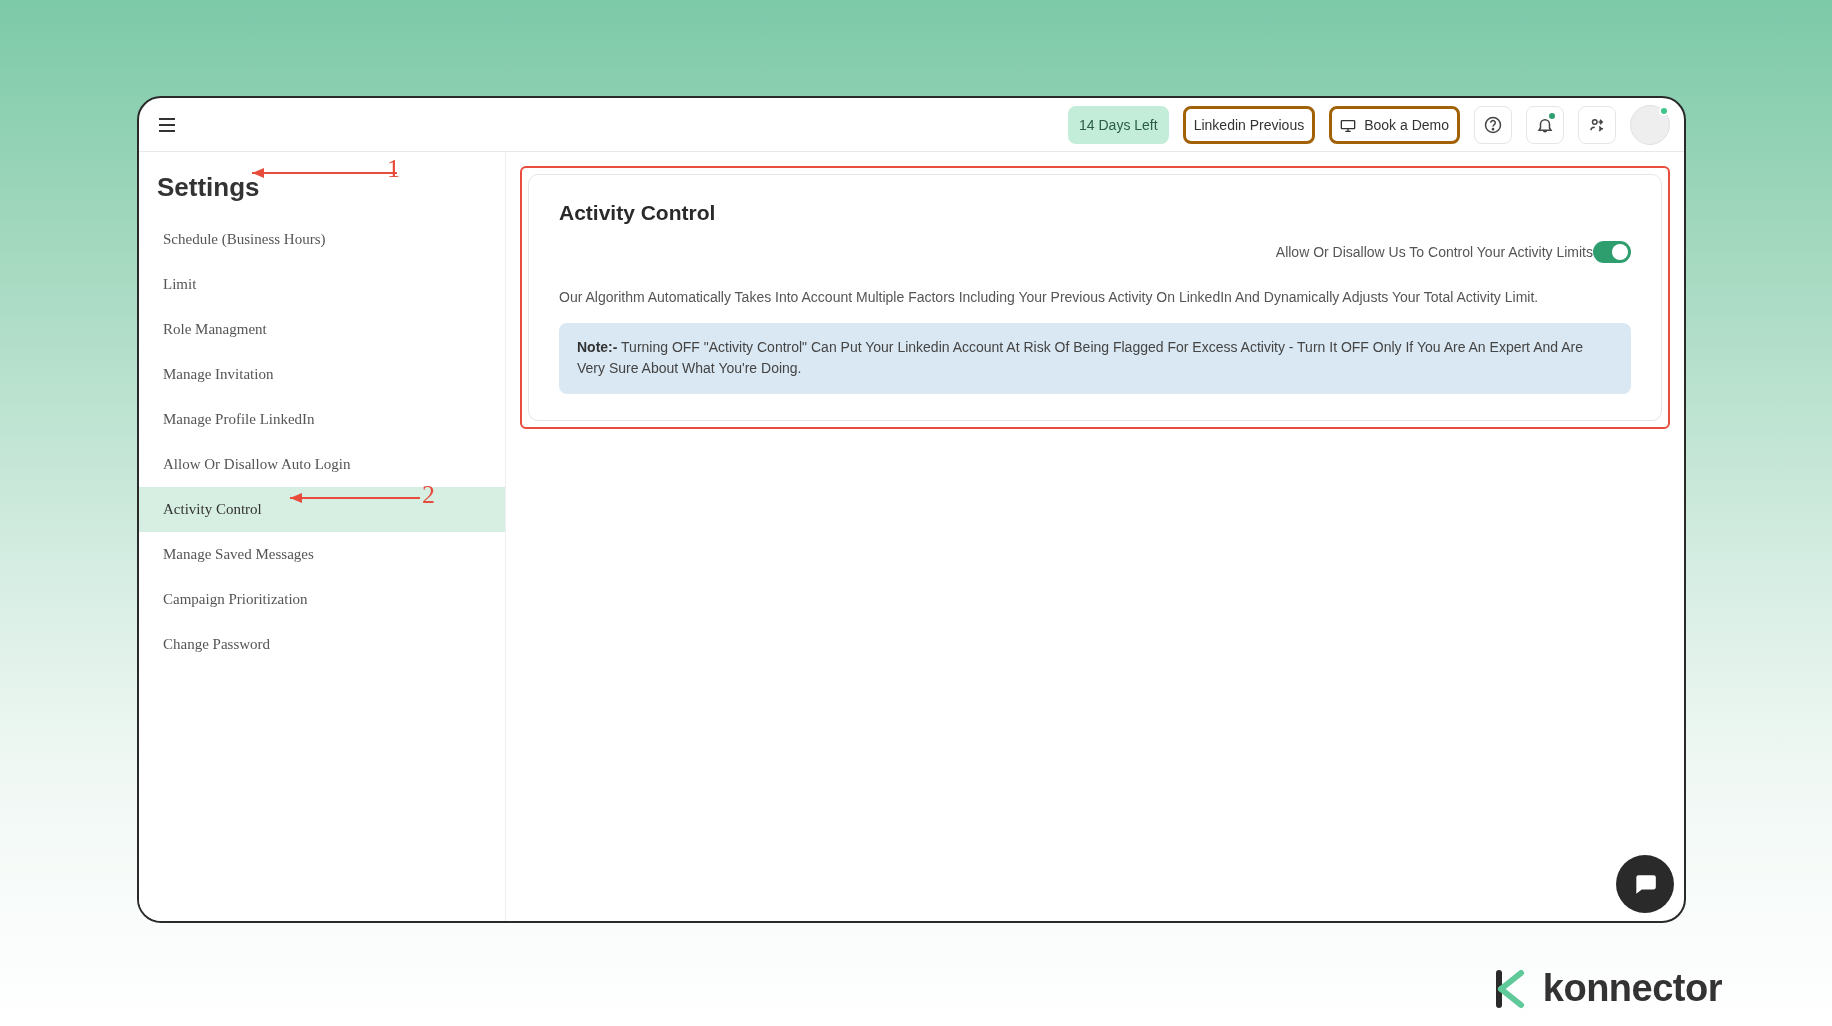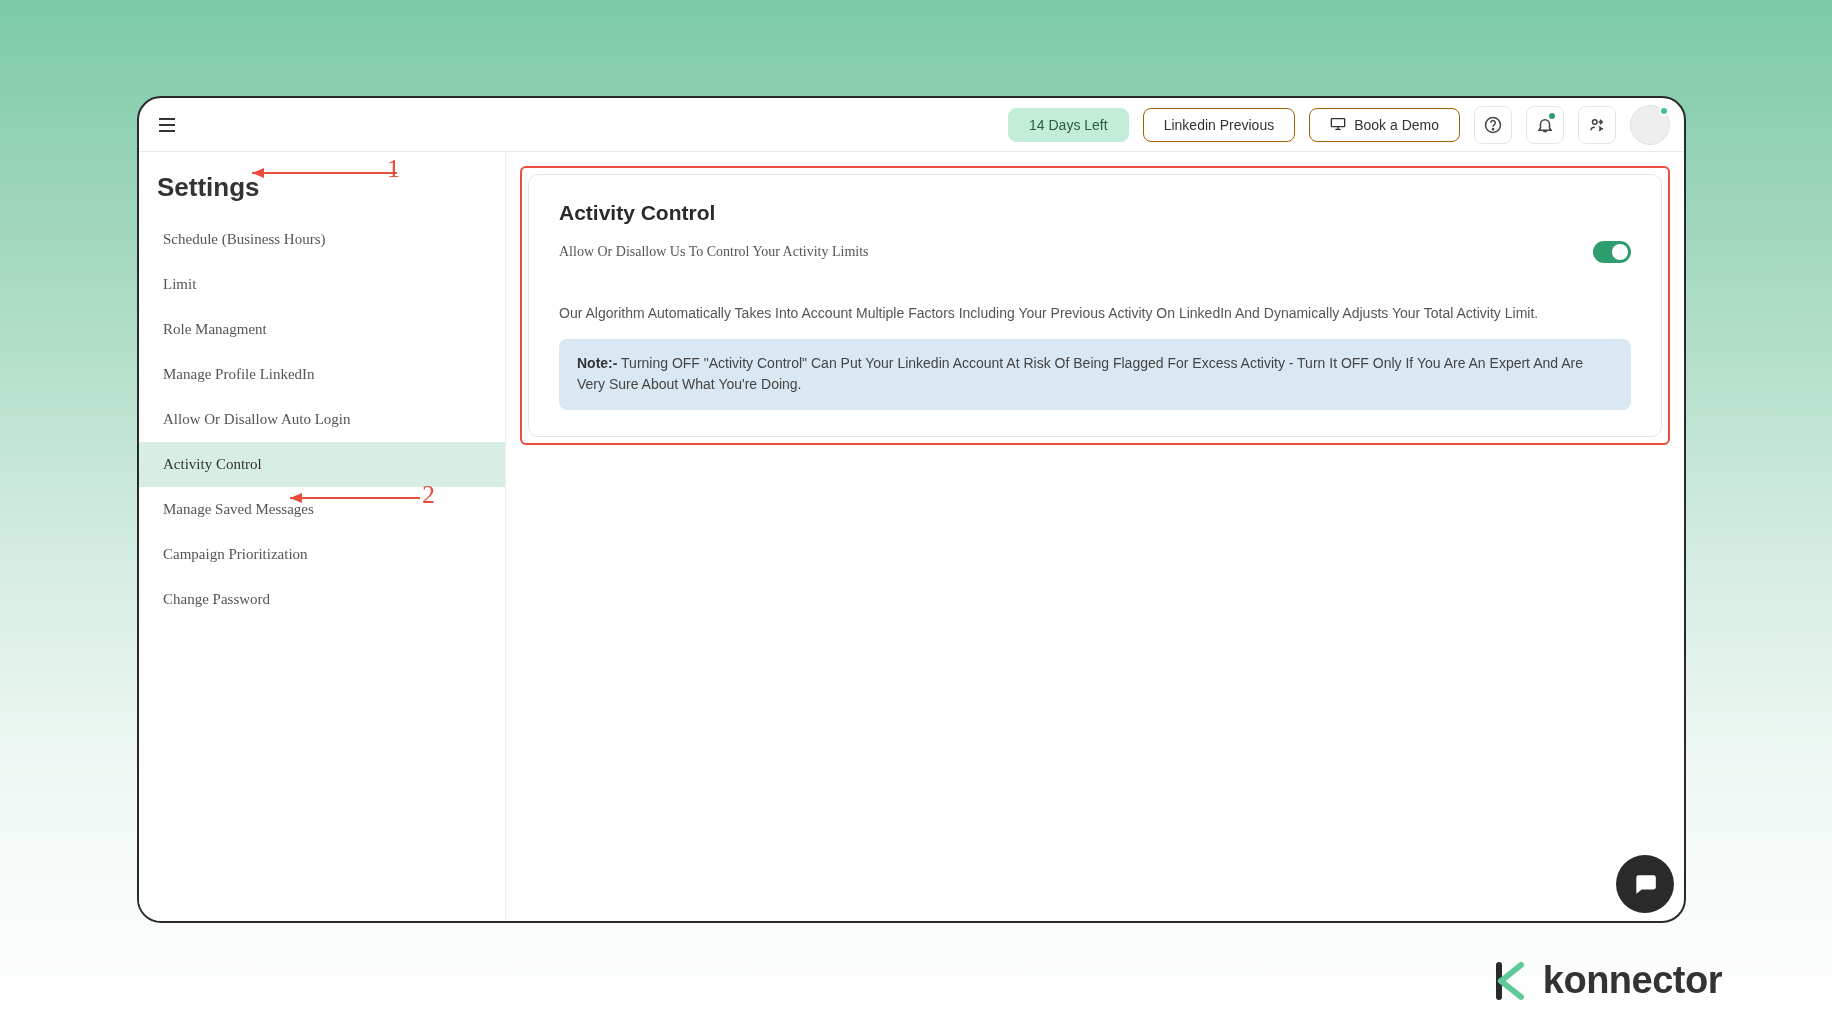--- a/index.html
+++ b/index.html
@@ -32,25 +32,25 @@
       border-bottom: 1px solid #e8e8e8;
     }
     .menu-btn {
       width: 28px; height: 28px;
       display: flex; align-items: center; justify-content: center;
       cursor: pointer;
       color: #333;
     }
     .topbar-spacer { flex: 1; }
     .pill {
-      display: inline-flex; align-items: flex-start; gap: 8px;
-      padding: 8px 20px;
+      display: inline-flex; align-items: flex-end; gap: 8px;
+      padding: 8px 8px;
       border-radius: 8px;
       font-size: 14px;
-      border: 1px solid #a16207;
+      border: 3px solid #a16207;
       margin-left: 14px;
       cursor: pointer;
       background: #fff;
       color: #333;
     }
     .pill.green { background: #c3edd9; border-color: #c3edd9; color: #2a5c46; font-weight: 500; }
     .icon-btn {
       width: 38px; height: 38px;
       border: 1px solid #e5e5e5;
       border-radius: 8px;
@@ -122,23 +122,22 @@
       padding: 26px 30px;
       background: #fff;
     }
     .card-title {
       font-size: 21px;
       font-weight: 700;
       color: #2a2a2a;
       margin-bottom: 16px;
     }
     .toggle-row {
-      display: flex; justify-content: space-between; align-items: center;
-      margin-bottom: 40px;
-      font-family: Liberation Serif, serif;
+      display: flex; justify-content: flex-end; align-items: center;
+      margin-bottom: 24px;
     }
     .toggle-label { font-size: 14px; color: #555; }
     .toggle {
       width: 38px; height: 22px;
       background: #2e9e6f;
       border-radius: 20px;
       position: relative;
       cursor: pointer;
     }
     .toggle::after {
@@ -180,21 +179,21 @@
       right: 10px; bottom: 8px;
       width: 58px; height: 58px;
       background: #2a2a2a;
       border-radius: 50%;
       display: flex; align-items: center; justify-content: center;
       color: #fff;
       cursor: pointer;
     }
     .brand {
       position: absolute;
-      right: 110px; bottom: 24px;
+      right: 110px; bottom: 16px;
       display: flex; align-items: center; gap: 12px;
     }
     .brand-text {
       font-size: 38px;
       font-weight: 700;
       color: #333;
       letter-spacing: -0.5px;
     }
   </style>
 </head>
@@ -252,20 +251,21 @@
     </div>
   </div>
 
   <div class="content-wrap">
 
     <div class="sidebar">
       <div class="sidebar-title">Settings</div>
       <div class="sidebar-item"><span>Schedule (Business Hours)</span></div>
       <div class="sidebar-item"><span>Limit</span></div>
       <div class="sidebar-item"><span>Role Managment</span></div>
+      <div class="sidebar-item"><span>Manage Invitation</span></div>
       <div class="sidebar-item"><span>Manage Profile LinkedIn</span></div>
       <div class="sidebar-item"><span>Allow Or Disallow Auto Login</span></div>
       <div class="sidebar-item active"><span>Activity Control</span></div>
       <div class="sidebar-item"><span>Manage Saved Messages</span></div>
       <div class="sidebar-item"><span>Campaign Prioritization</span></div>
       <div class="sidebar-item"><span>Change Password</span></div>
     </div>
 
     <div class="main-area">
       <div class="highlight-frame">

